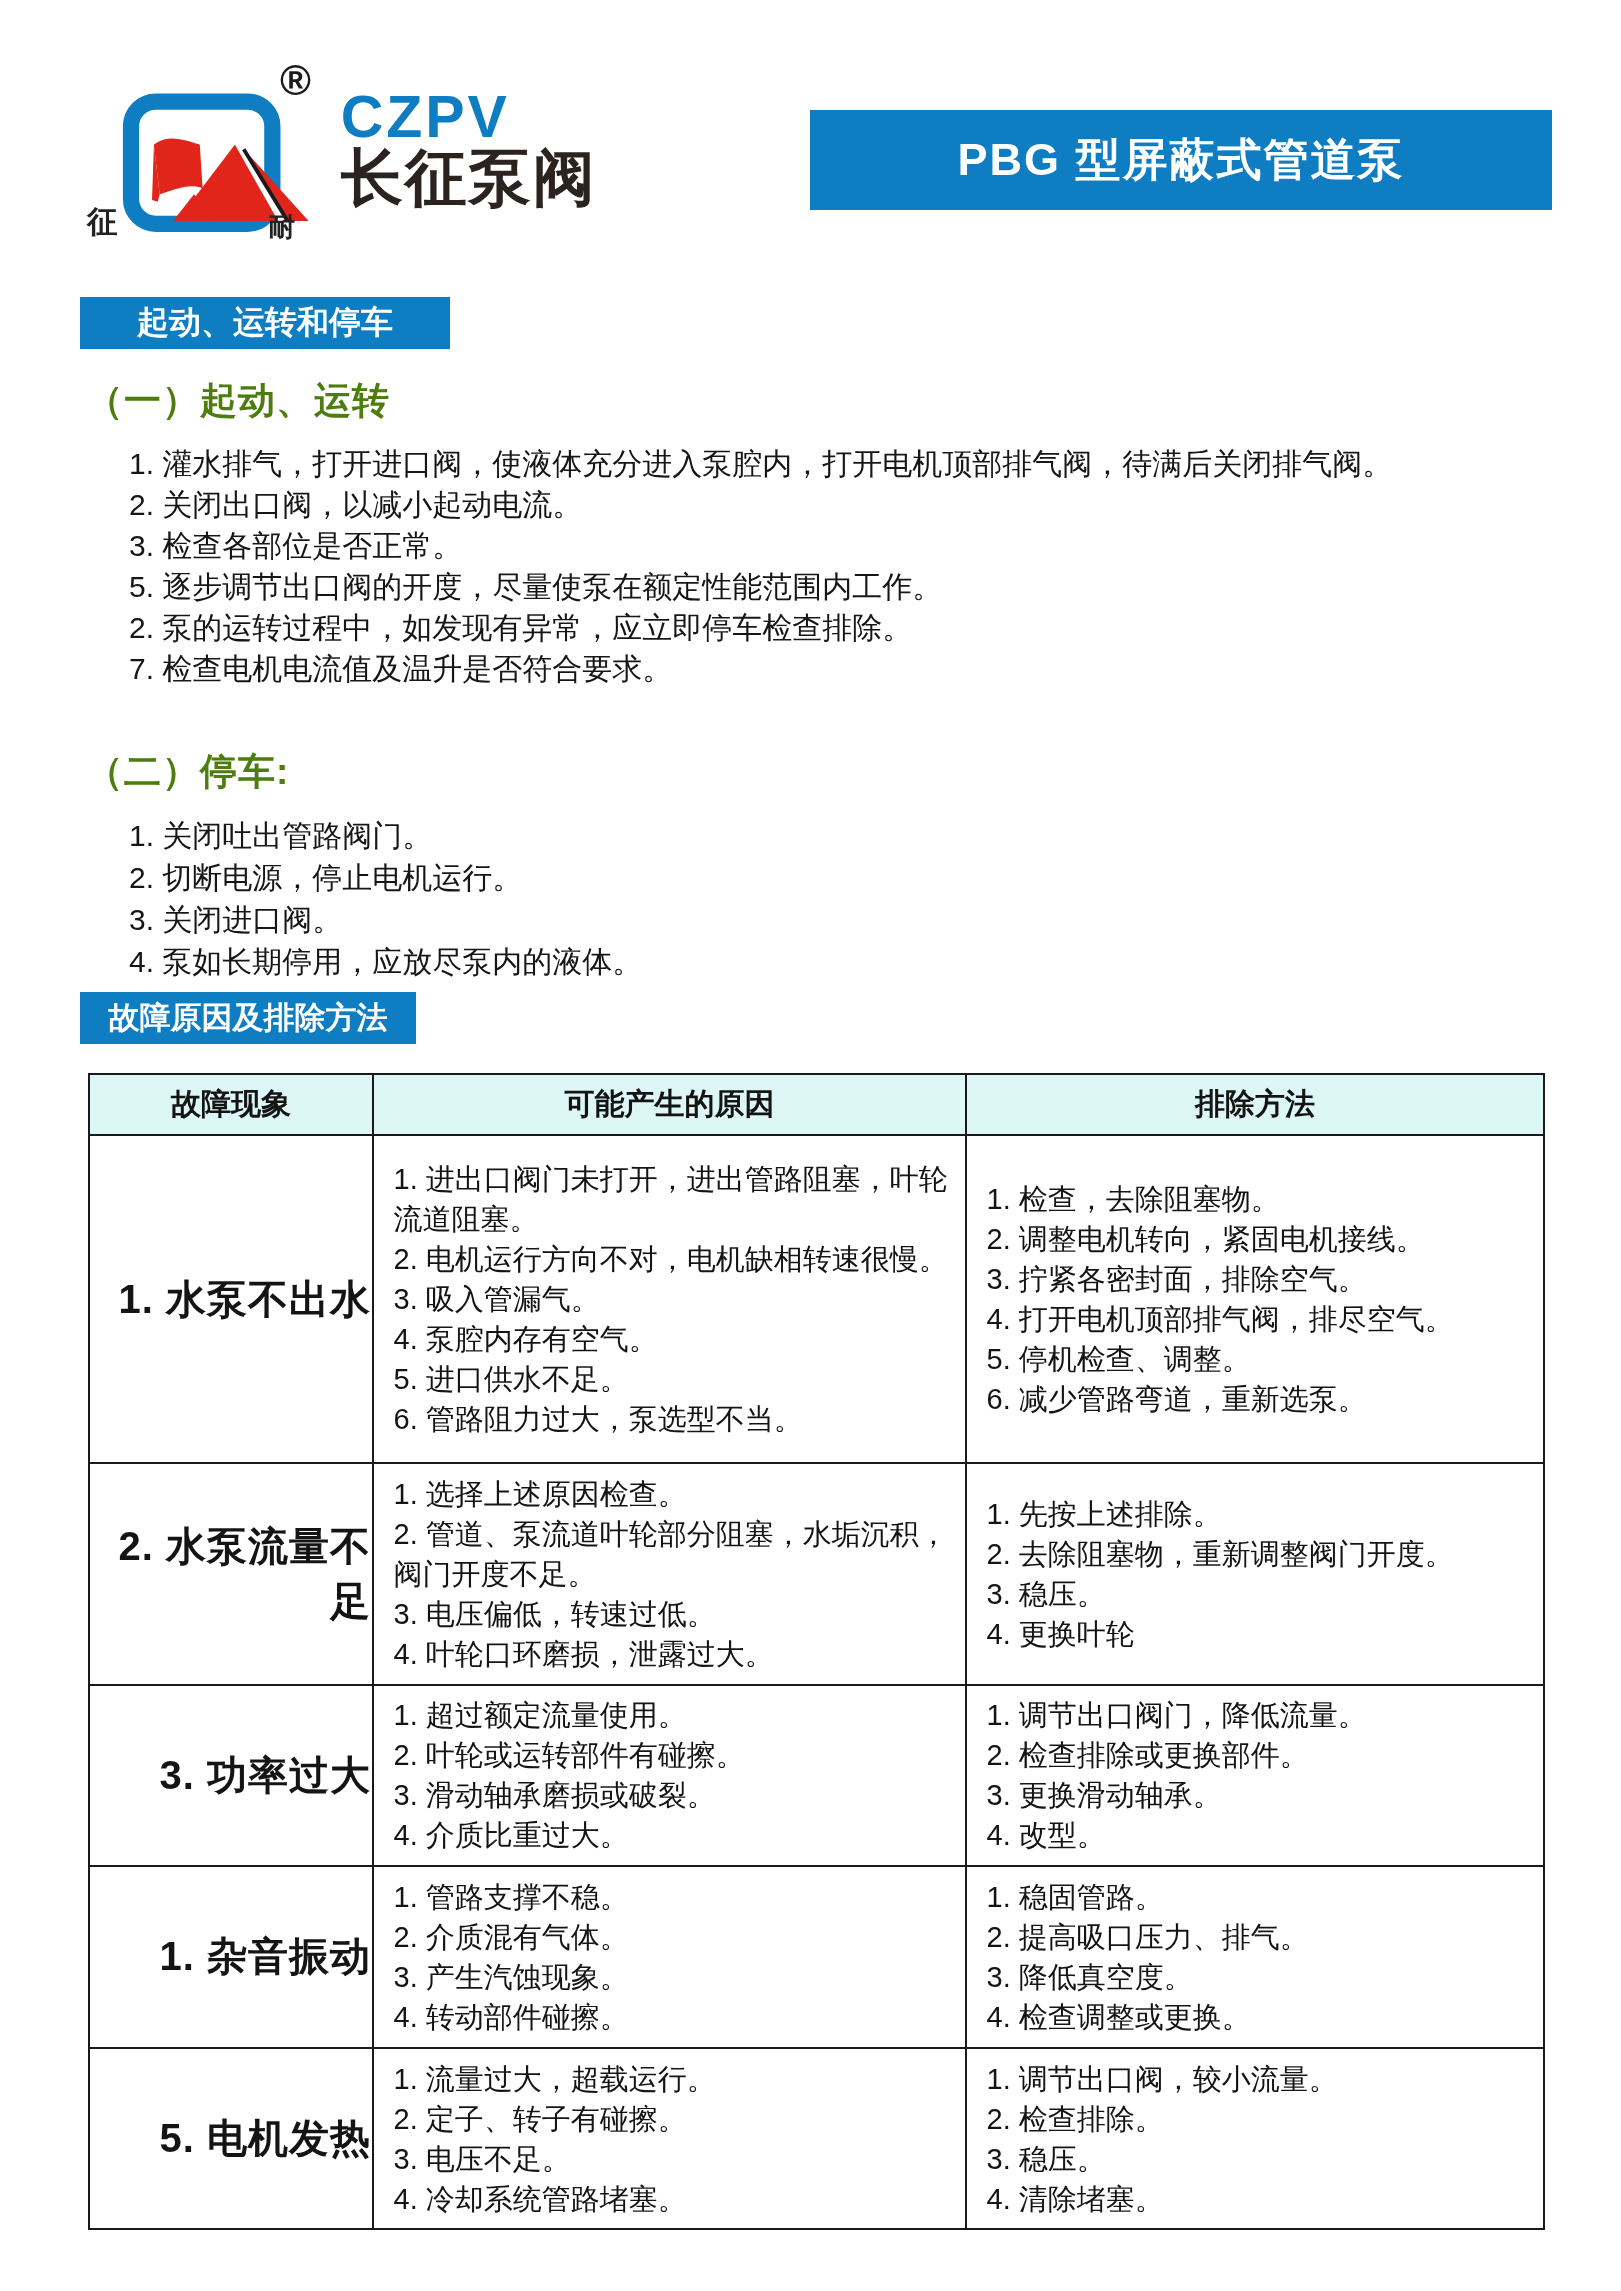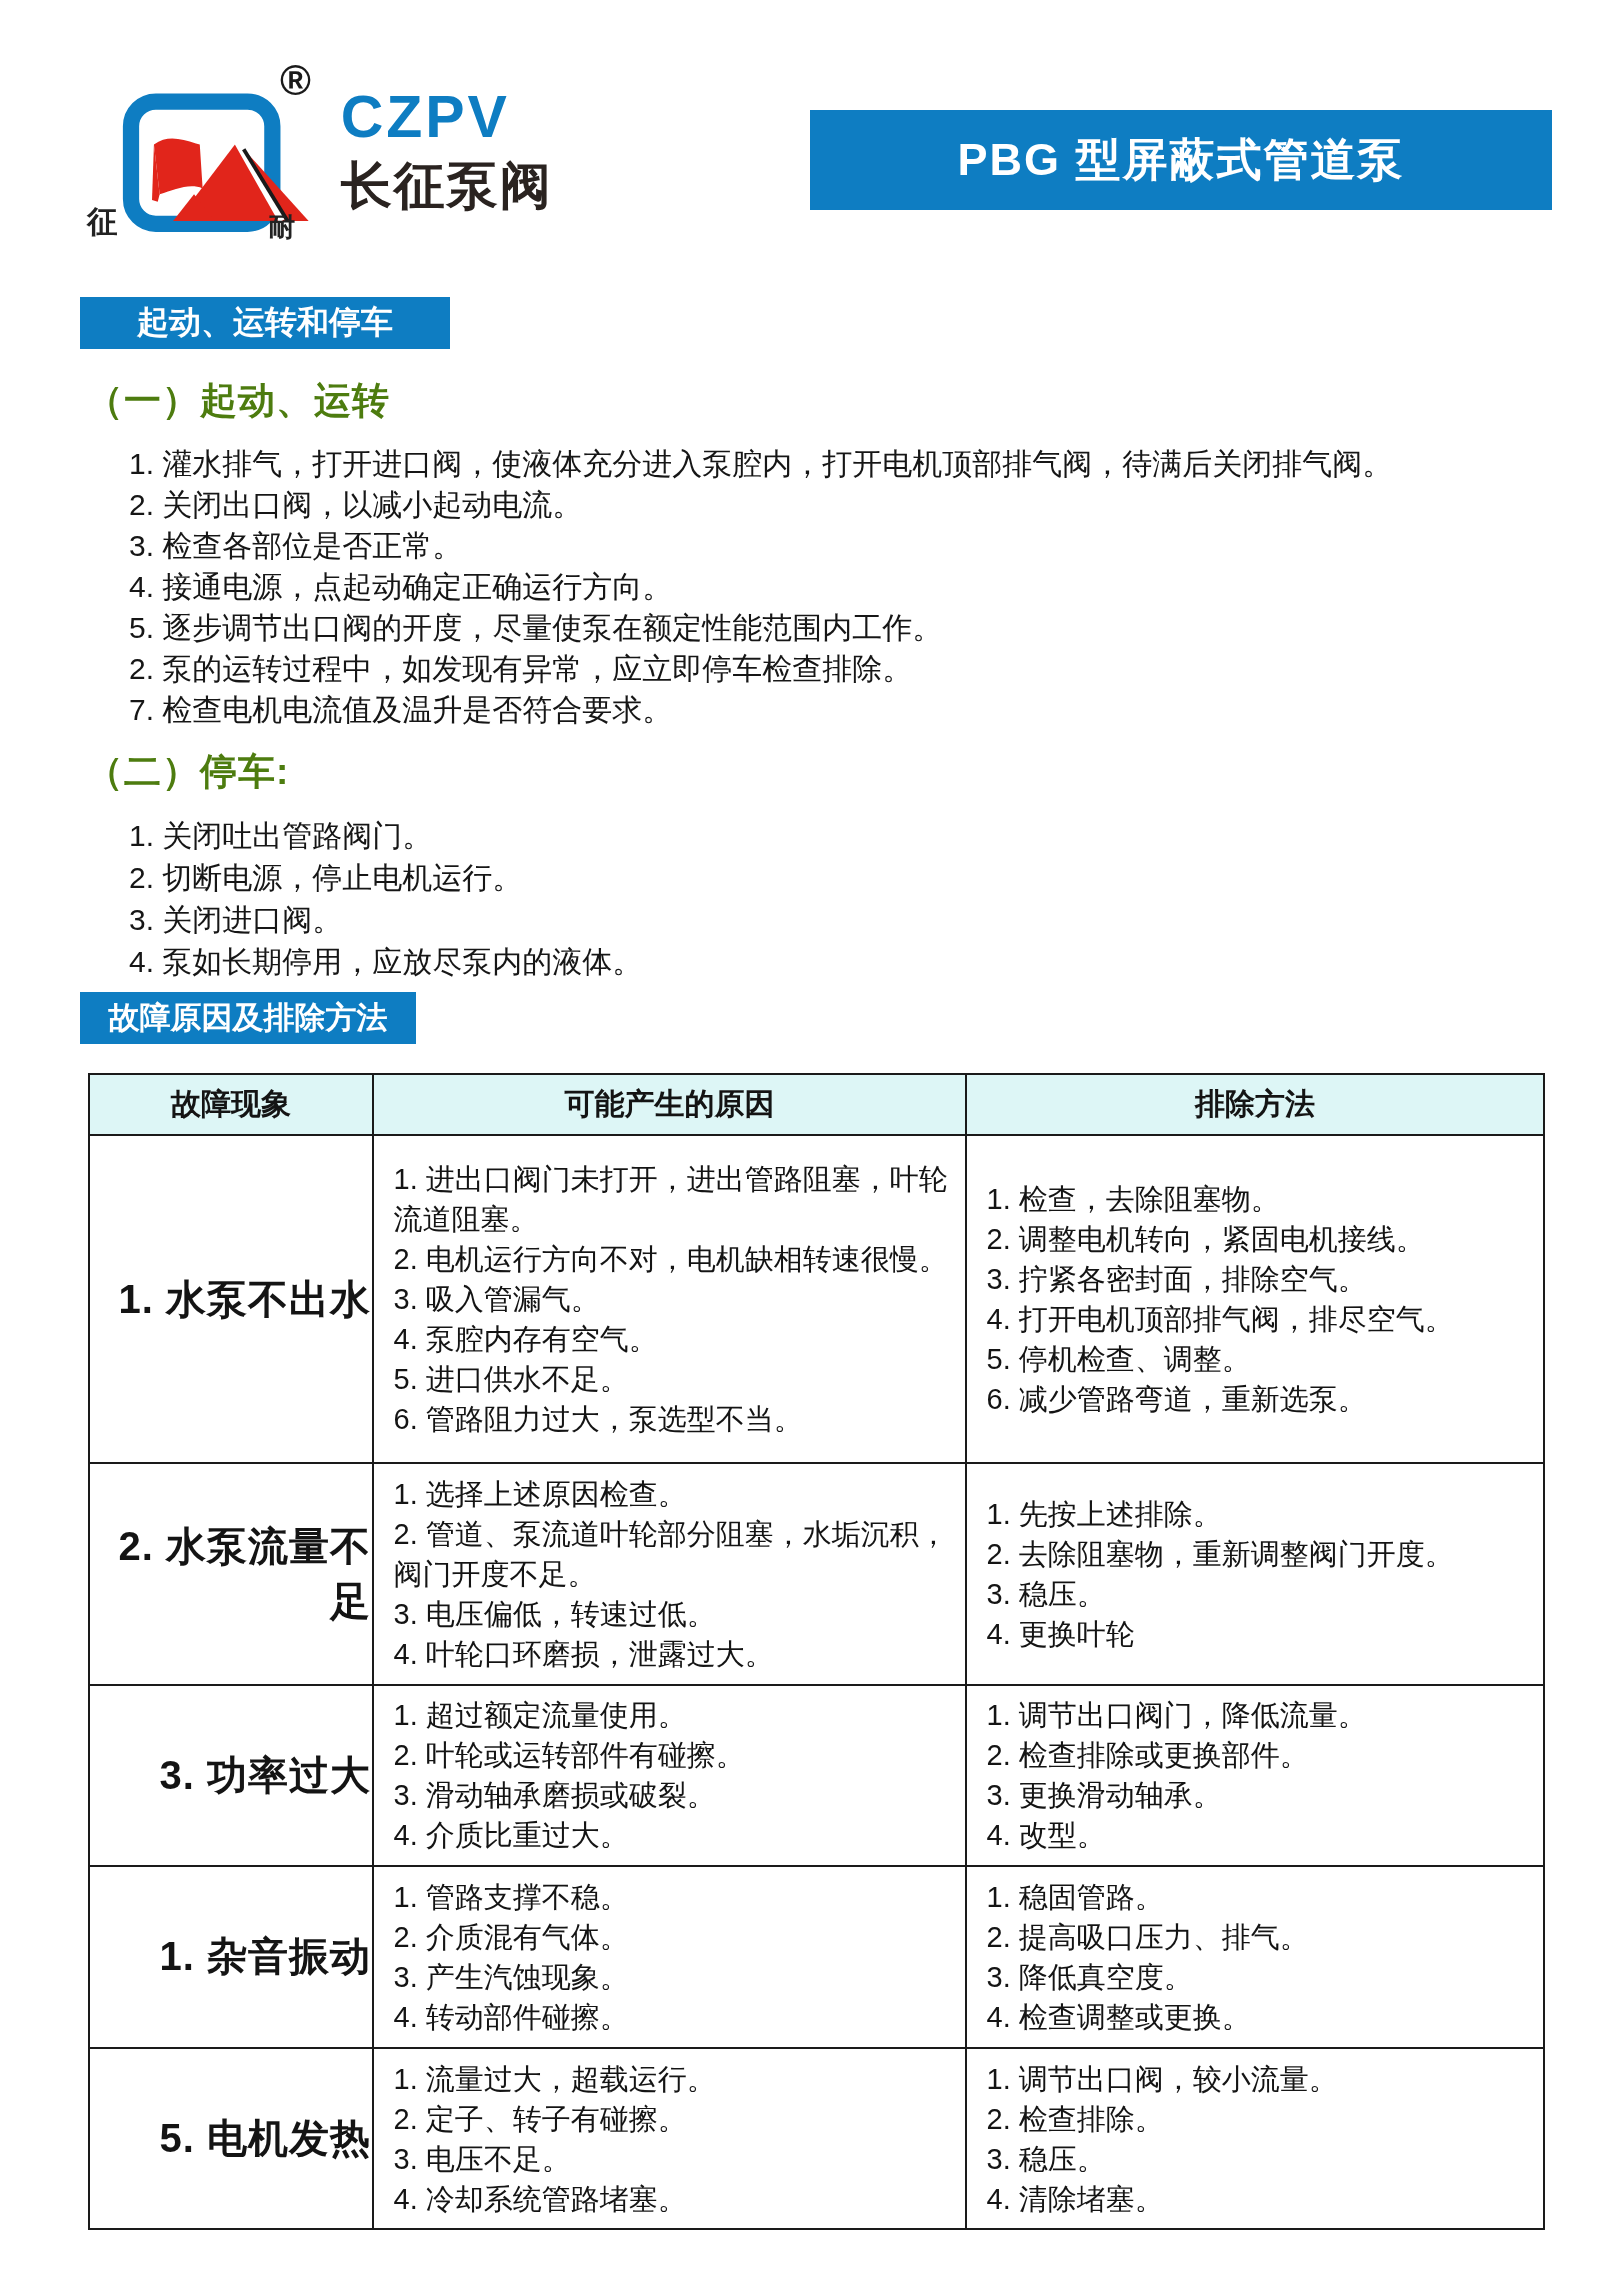--- a/index.html
+++ b/index.html
@@ -9,21 +9,21 @@
     background:#ffffff;
     font-family:"Liberation Sans","DejaVu Sans",sans-serif;
     color:#111;
     overflow:hidden;
   }
   
   .logo-block{position:absolute;left:78px;top:49px;display:flex;align-items:flex-start;}
   .logo-mark{width:255px;height:191px;flex:0 0 auto;}
   .logo-text{margin-left:7.8px;margin-top:39px;line-height:1;}
   .logo-acronym{font-size:59px;font-weight:900;color:#0e7dc2;letter-spacing:2.9px;}
-  .logo-name{font-size:51px;font-weight:900;color:#2a2320;letter-spacing:2px;margin-top:13px;}
+  .logo-name{font-size:62px;font-weight:900;color:#2a2320;letter-spacing:2px;margin-top:0;}
   
   .title-bar{
     position:absolute;left:810px;top:110px;width:742px;height:100px;
     background:#0e7dc2;color:#fff;
     display:flex;align-items:center;justify-content:center;
     font-size:45px;font-weight:bold;letter-spacing:2px;
   }
   
   .sec-header{
     position:absolute;left:80px;height:52px;background:#0e7dc2;color:#fff;
@@ -108,21 +108,20 @@
   <div class="red-heading start">（一）起动、运转</div>
 
   <div class="num-list start-list">
 
       <div class="step">1. 灌水排气，打开进口阀，使液体充分进入泵腔内，打开电机顶部排气阀，待满后关闭排气阀。</div>
 
       <div class="step">2. 关闭出口阀，以减小起动电流。</div>
 
       <div class="step">3. 检查各部位是否正常。</div>
 
-      <div class="step">4. 接通电源，点起动确定正确运行方向。</div>
 
       <div class="step">5. 逐步调节出口阀的开度，尽量使泵在额定性能范围内工作。</div>
 
       <div class="step">2. 泵的运转过程中，如发现有异常，应立即停车检查排除。</div>
 
       <div class="step">7. 检查电机电流值及温升是否符合要求。</div>
     </div>
 
   <div class="red-heading stop">（二）停车:</div>
 

